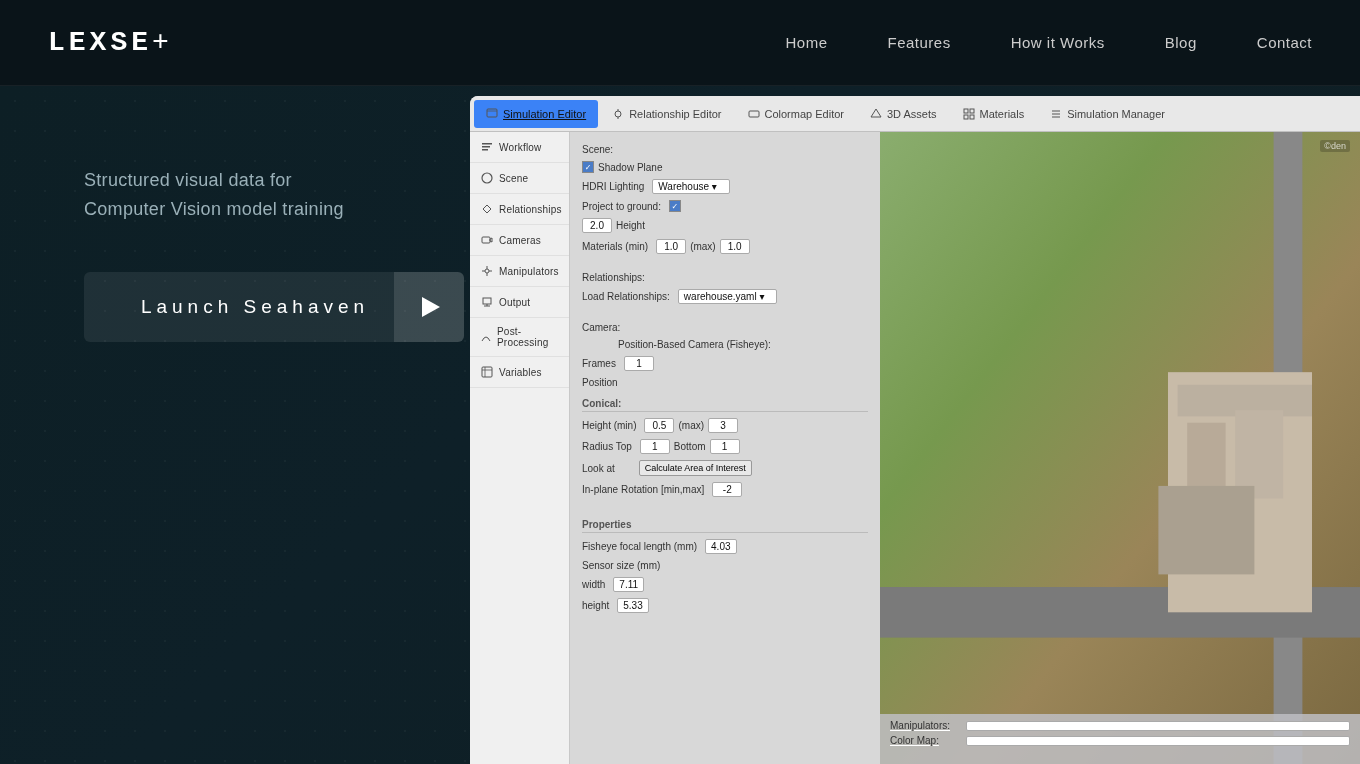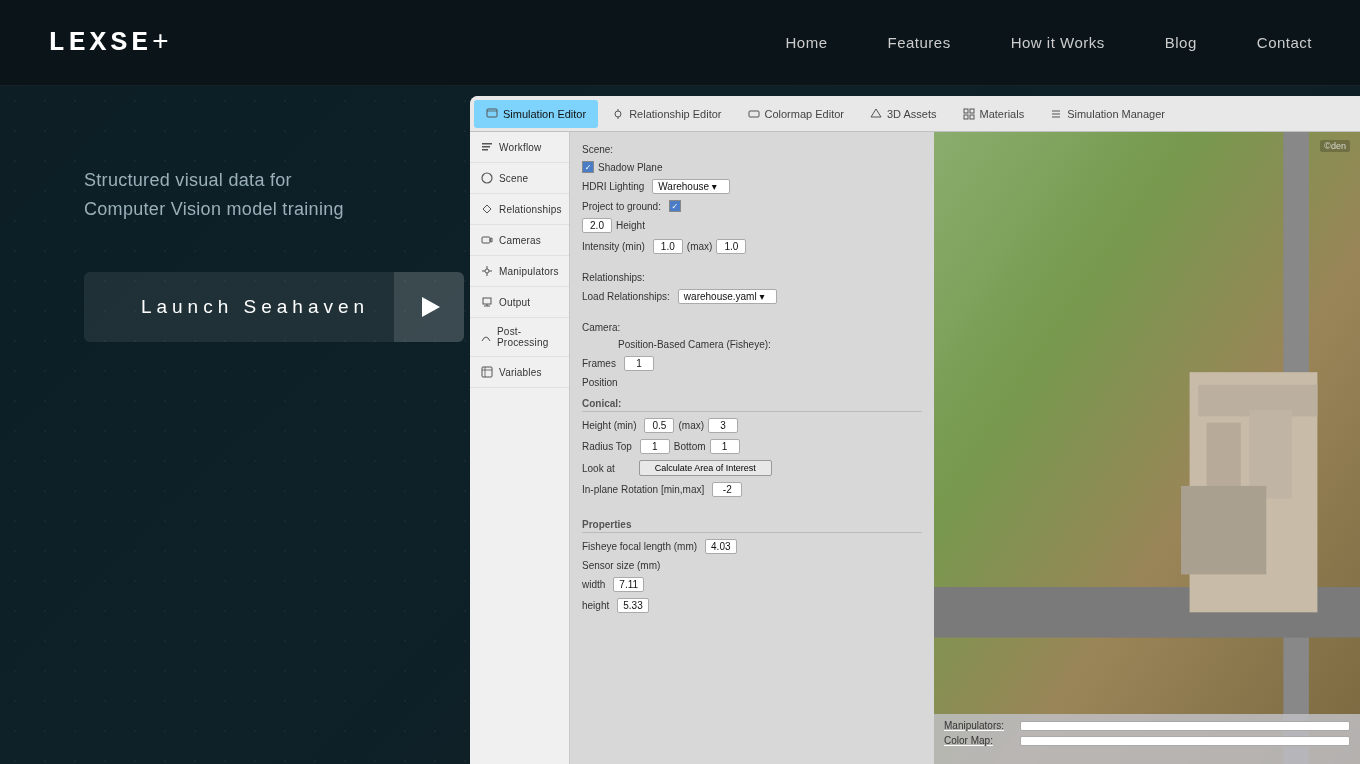--- a/index.html
+++ b/index.html
@@ -168,22 +168,23 @@
       padding: 0 12px;
       height: 28px;
       font-size: 11px;
       color: #444;
       cursor: pointer;
       border-radius: 3px;
       white-space: nowrap;
     }
 
     .tab.active {
-      background: #7dd3fc;
+      background: #3b82f6;
       color: #111;
+      text-decoration: underline;
     }
 
     .tab-icon {
       width: 12px;
       height: 12px;
       display: inline-block;
     }
 
     
     .editor-area {
@@ -232,21 +233,21 @@
 
     
     .content-area {
       flex: 1;
       display: flex;
       position: relative;
       background: #c8c8c8;
     }
 
     .properties-panel {
-      width: 364px;
+      width: 310px;
       background: #d8d8d8;
       padding: 12px;
       display: flex;
       flex-direction: column;
       gap: 6px;
       font-size: 10px;
       color: #222;
       flex-shrink: 0;
     }
 
@@ -578,21 +579,21 @@
           </div>
           <div class="prop-row">
             <span style="font-size:10px; color:#333; margin-right:4px;">Project to ground:</span>
             <div class="prop-checkbox"></div>
           </div>
           <div class="prop-row">
             <span class="prop-value-box">2.0</span>
             <span style="font-size:10px; color:#333;">Height</span>
           </div>
           <div class="prop-row">
-            <span style="font-size:10px; color:#333; margin-right:4px;">Intensity (min)</span>
+            <span style="font-size:10px; color:#333; margin-right:4px;">Materials (min)</span>
             <span class="prop-value-box">1.0</span>
             <span style="font-size:10px; color:#333;">(max)</span>
             <span class="prop-value-box">1.0</span>
           </div>
 
           <div style="height:6px;"></div>
 
           <div class="prop-row">
             <span class="prop-label">Relationships:</span>
           </div>
@@ -624,21 +625,21 @@
             <span class="prop-value-box">3</span>
           </div>
           <div class="prop-row">
             <span style="font-size:10px; color:#333; margin-right:4px;">Radius Top</span>
             <span class="prop-value-box">1</span>
             <span style="font-size:10px; color:#333;">Bottom</span>
             <span class="prop-value-box">1</span>
           </div>
           <div class="prop-row">
             <span style="font-size:10px; color:#333; margin-right:20px;">Look at</span>
-            <button style="font-size:9px; padding:2px 15px; border:1px solid #999; background:#e8e8e8; cursor:pointer; border-radius:2px;">Calculate Area of Interest</button>
+            <button style="font-size:9px; padding:2px 5px; border:1px solid #999; background:#e8e8e8; cursor:pointer; border-radius:2px;">Calculate Area of Interest</button>
           </div>
           <div class="prop-row">
             <span style="font-size:10px; color:#333; margin-right:4px;">In-plane Rotation [min,max]</span>
             <span class="prop-value-box">-2</span>
           </div>
 
           <div style="height:6px;"></div>
 
           <div class="prop-section-title">Properties</div>
           <div class="prop-row">

